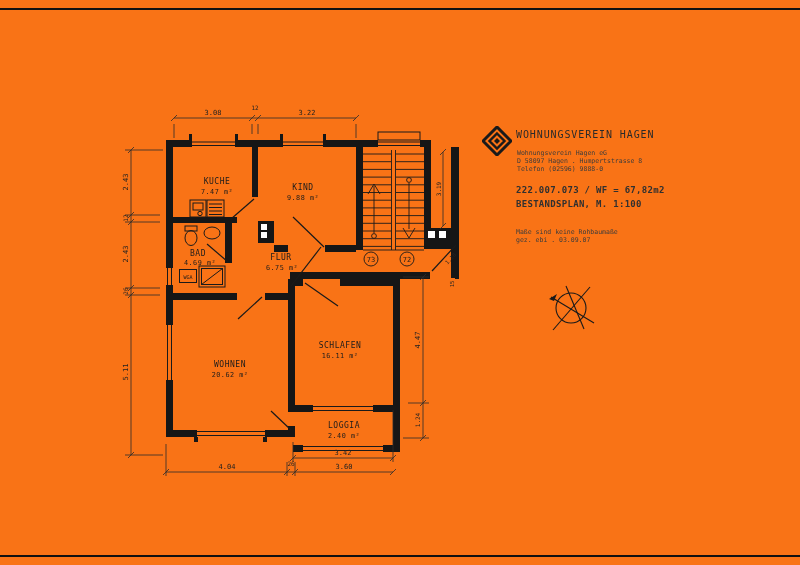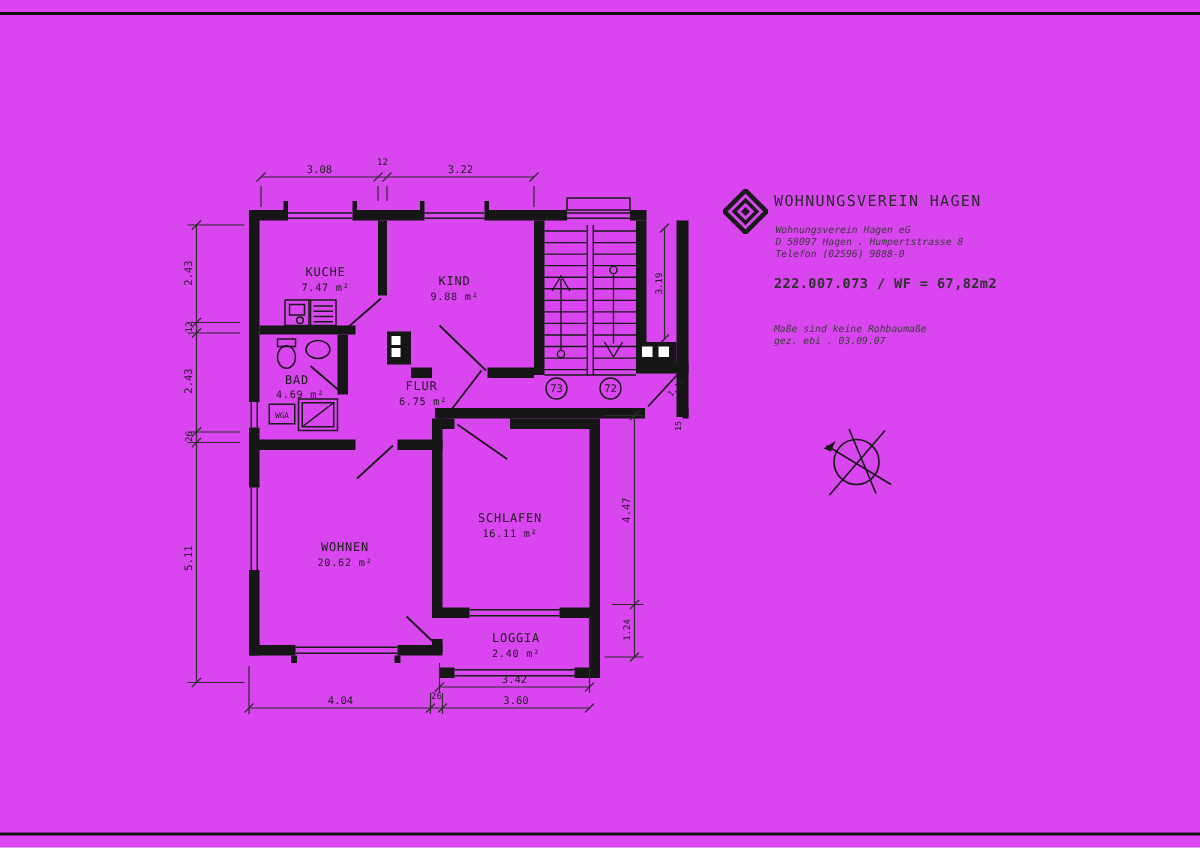--- a/index.html
+++ b/index.html
@@ -1,24 +1,24 @@
 <!DOCTYPE html>
 <html><head>
 <meta charset="utf-8">
 <style>
   html,body{margin:0;padding:0;background:#e8e8e8;}
-  .page{position:relative;width:800px;height:565px;background:#d946ef;overflow:hidden;
+  .page{position:relative;width:800px;height:565px;background:#f97316;overflow:hidden;
         font-family:"DejaVu Sans Mono", monospace;}
   .edge{position:absolute;left:0;width:800px;height:2px;background:#111;}
   svg{position:absolute;left:0;top:0;}
   .tb{position:absolute;color:#2e2e2e;white-space:nowrap;}
   .company{left:516px;top:129px;font-size:10px;font-weight:normal;letter-spacing:0.9px;color:#2a2a2a;}
-  .addr{left:517px;top:149px;font-size:6.5px;line-height:8px;color:#3c3c3c;font-style:italic;}
+  .addr{left:517px;top:149px;font-size:6.5px;line-height:8px;color:#3c3c3c;}
   .ref{left:516px;top:184px;font-size:9px;line-height:13.5px;color:#303030;letter-spacing:0.3px;font-weight:bold;}
-  .note{left:516px;top:215px;font-size:6.5px;line-height:8px;color:#3c3c3c;font-style:italic;}
+  .note{left:516px;top:228px;font-size:6.5px;line-height:8px;color:#3c3c3c;}
   .logo{position:absolute;left:482px;top:126px;}
 </style>
 </head>
 <body>
 
 <div class="page">
   <div class="edge" style="top:8px"></div>
   <div class="edge" style="top:555px"></div>
 
   <svg width="800" height="565" viewBox="0 0 800 565">
@@ -207,19 +207,20 @@
   <div class="tb company">WOHNUNGSVEREIN HAGEN</div>
 
   <div class="tb addr">
     <div>Wohnungsverein Hagen eG</div>
     <div>D 58097 Hagen . Humpertstrasse 8</div>
     <div>Telefon (02596) 9888-0</div>
   </div>
 
   <div class="tb ref">
     <div>222.007.073 / WF = 67,82m2</div>
+    <div>BESTANDSPLAN, M. 1:100</div>
   </div>
 
   <div class="tb note">
     <div>Maße sind keine Rohbaumaße</div>
     <div>gez. ebi . 03.09.07</div>
   </div>
 </div>
 
 </body></html>

